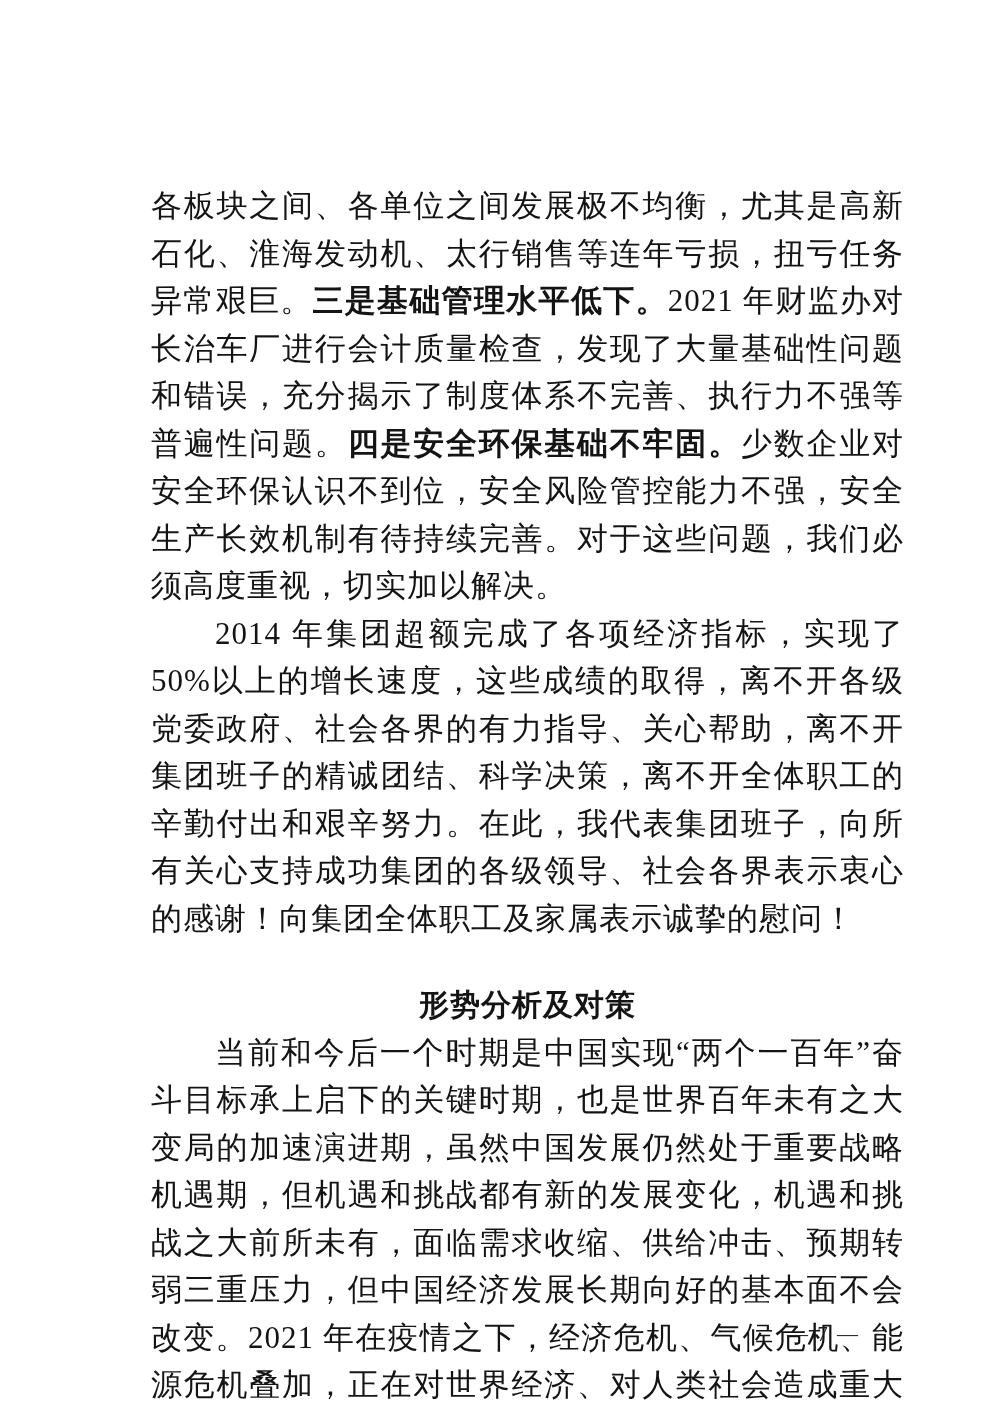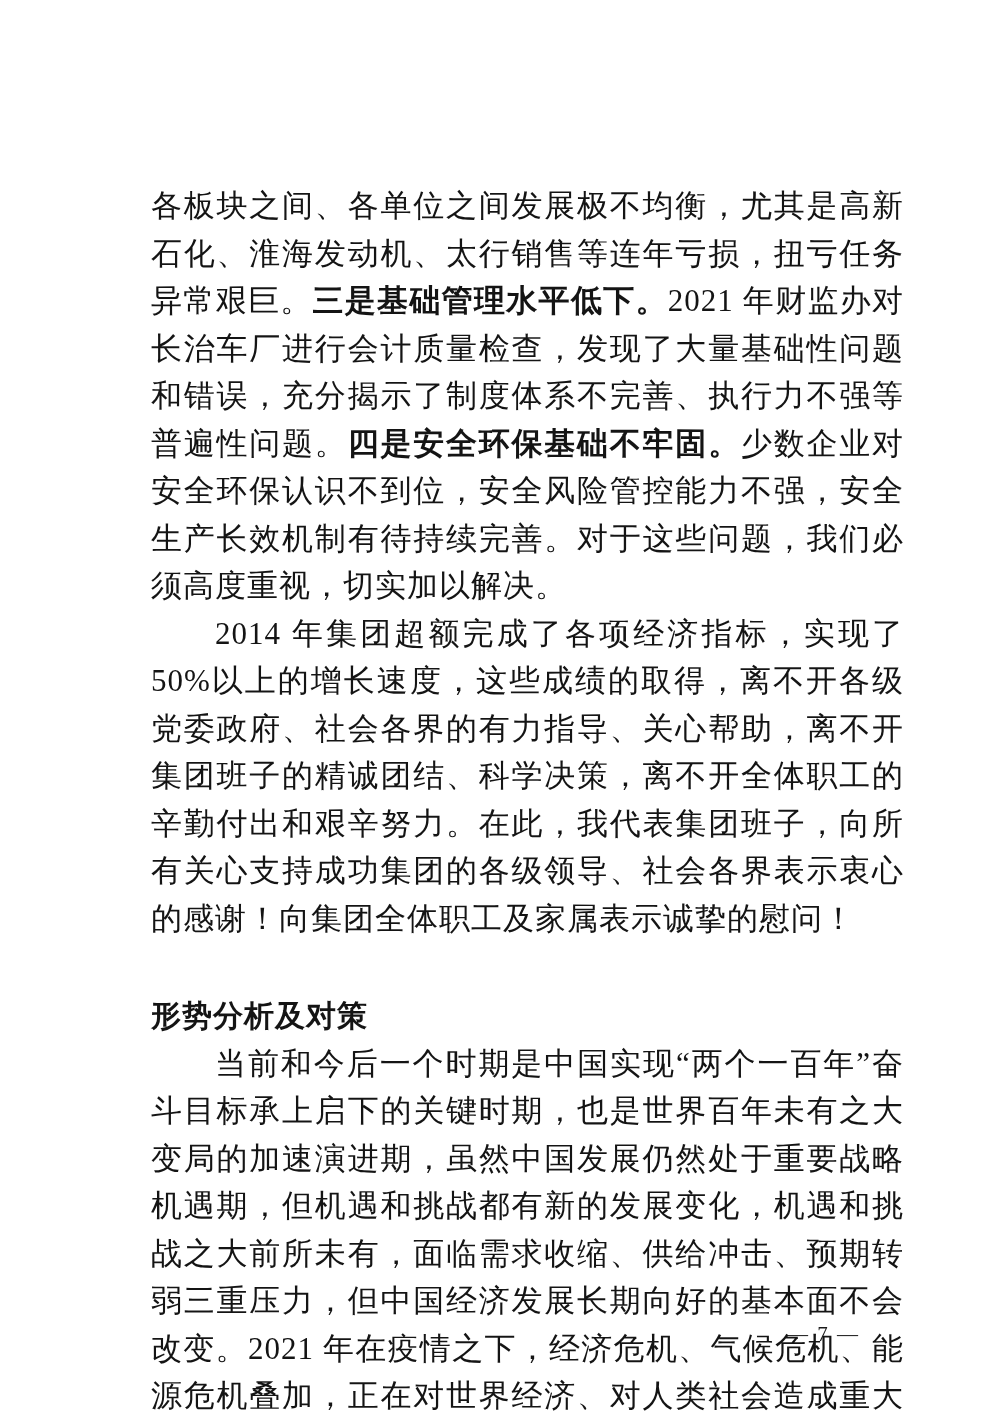--- a/index.html
+++ b/index.html
@@ -32,27 +32,27 @@
     margin: 0;
     padding: 0;
   }
   .para.indent {
     text-indent: 64px;
   }
   .bold-run {
     font-weight: bold;
   }
   .section-heading {
-    margin: 50px 0 0 0;
+    margin: 39px 0 0 0;
     padding: 0;
     font-family: "Liberation Sans", "DejaVu Sans", sans-serif;
     font-weight: bold;
     font-size: 30px;
     line-height: 47.5px;
-    text-align: left;
+    text-align: center;
     letter-spacing: 1px;
     text-indent: 0;
   }
   .page-footer {
     position: absolute;
     top: 1322px;
     left: 0;
     right: 128px;
     text-align: right;
   }

